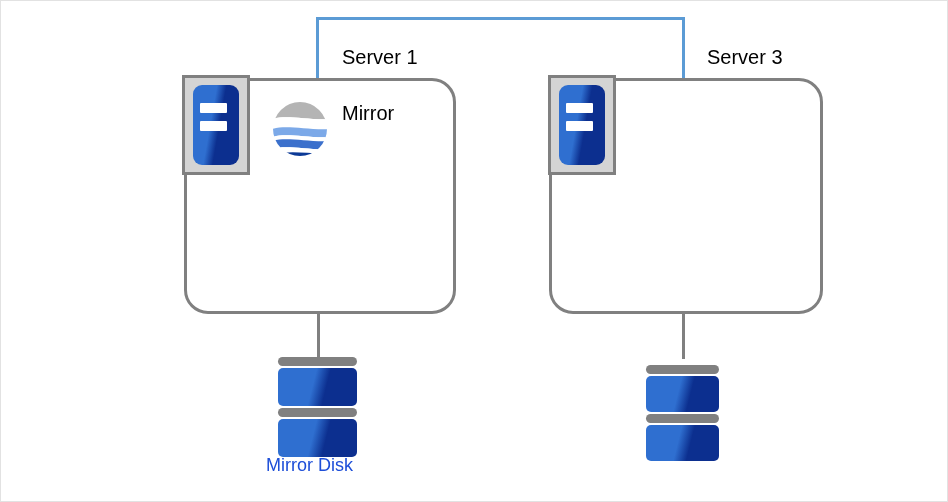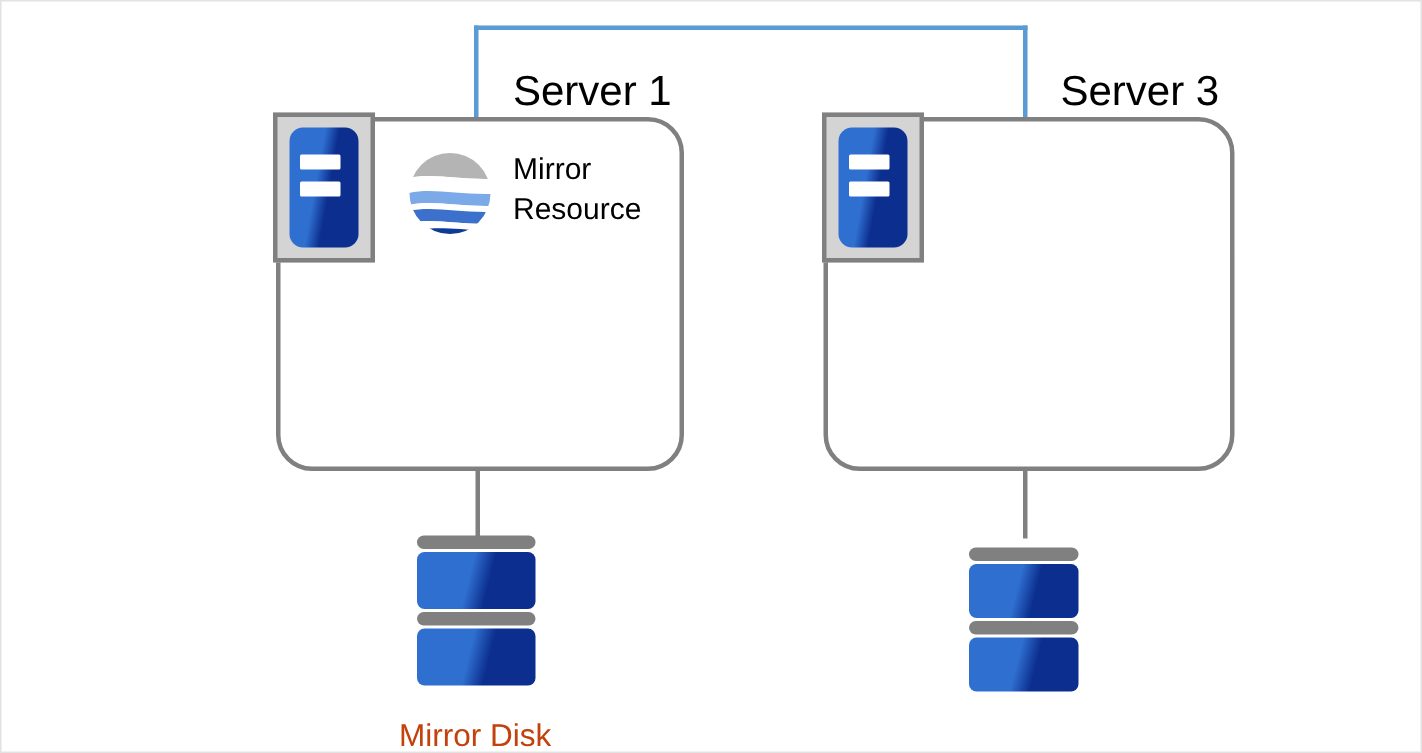--- a/index.html
+++ b/index.html
@@ -43,21 +43,21 @@
     left: 681px;
     top: 16px;
     width: 3px;
     height: 64px;
     background: #5b9bd5;
   }
 
   
   .server-label {
     position: absolute;
-    font-size: 28px;
+    font-size: 20px;
     color: #000000;
     white-space: nowrap;
     line-height: 1;
   }
   .server-label.s1 { left: 341px; top: 46px; }
   .server-label.s2 { left: 706px; top: 46px; }
 
   
   .server-box {
     position: absolute;
@@ -115,20 +115,21 @@
   }
 
   
   .resource-label {
     position: absolute;
     left: 341px;
     top: 99px;
     font-size: 20px;
     line-height: 27px;
     color: #000000;
+    text-align: right;
   }
   .resource-label div { white-space: nowrap; }
 
   
   .stem {
     position: absolute;
     width: 3px;
     background: #808080;
     top: 312px;
     height: 46px;
@@ -156,25 +157,24 @@
         #2f6fd0 0%,  #2f6fd0 44%,
         #0c2f8f 60%, #0c2f8f 100%);
   }
   .disk-stack.s2 .disk-body { height: 36px; }
 
   
   .disk-label {
     position: absolute;
     left: 265px;
     top: 455px;
-    font-size: 21px;
-    color: #c2410c;
+    font-size: 18px;
+    color: #1d4ed8;
     white-space: nowrap;
     line-height: 1;
-    margin-top: 24px;
   }
 </style>
 </head>
 <body>
 
 <div id="canvas">
 
   <div class="net-bracket net-top"></div>
   <div class="net-bracket net-left"></div>
   <div class="net-bracket net-right"></div>
@@ -202,21 +202,20 @@
       <path d="M -4 32 C 14 24, 34 32, 64 30 L 64 38 C 34 40, 14 32, -4 40 Z" fill="#7ca9e8"></path>
       <path d="M -4 40 C 14 32, 34 40, 64 38 L 64 42 C 34 44, 14 36, -4 44 Z" fill="#ffffff"></path>
       <path d="M -4 44 C 14 36, 34 44, 64 42 L 64 50 C 34 52, 14 44, -4 52 Z" fill="#3b70cc"></path>
       <path d="M -4 52 C 14 44, 34 52, 64 50 L 64 54 C 34 56, 14 48, -4 60 Z" fill="#ffffff"></path>
       <path d="M -4 60 C 14 48, 34 56, 64 54 L 64 66 L -4 66 Z" fill="#0c3a96"></path>
     </g>
   </svg>
 
   <div class="resource-label">
     <div>Mirror</div>
-    <div>Resource</div>
   </div>
 
   <div class="server-label s2">Server 3</div>
   <div class="server-box s2"></div>
 
   <div class="server-badge s2">
     <div class="badge-inner">
       <div class="badge-bar b1"></div>
       <div class="badge-bar b2"></div>
     </div>

